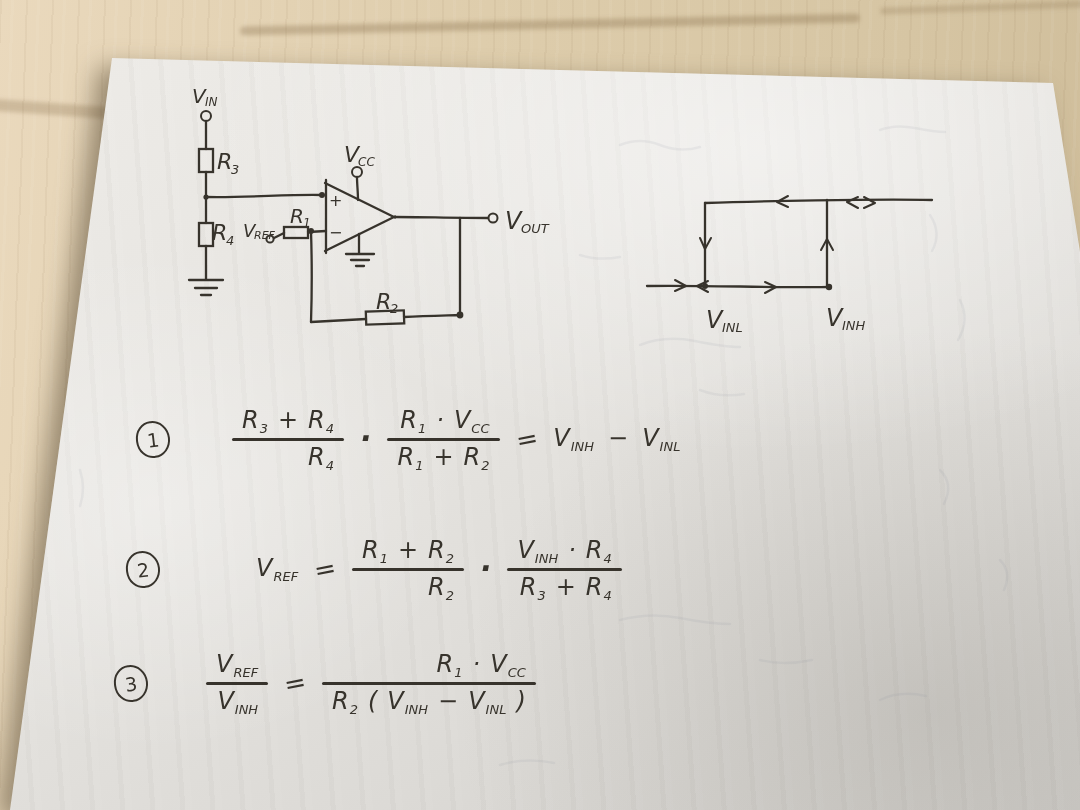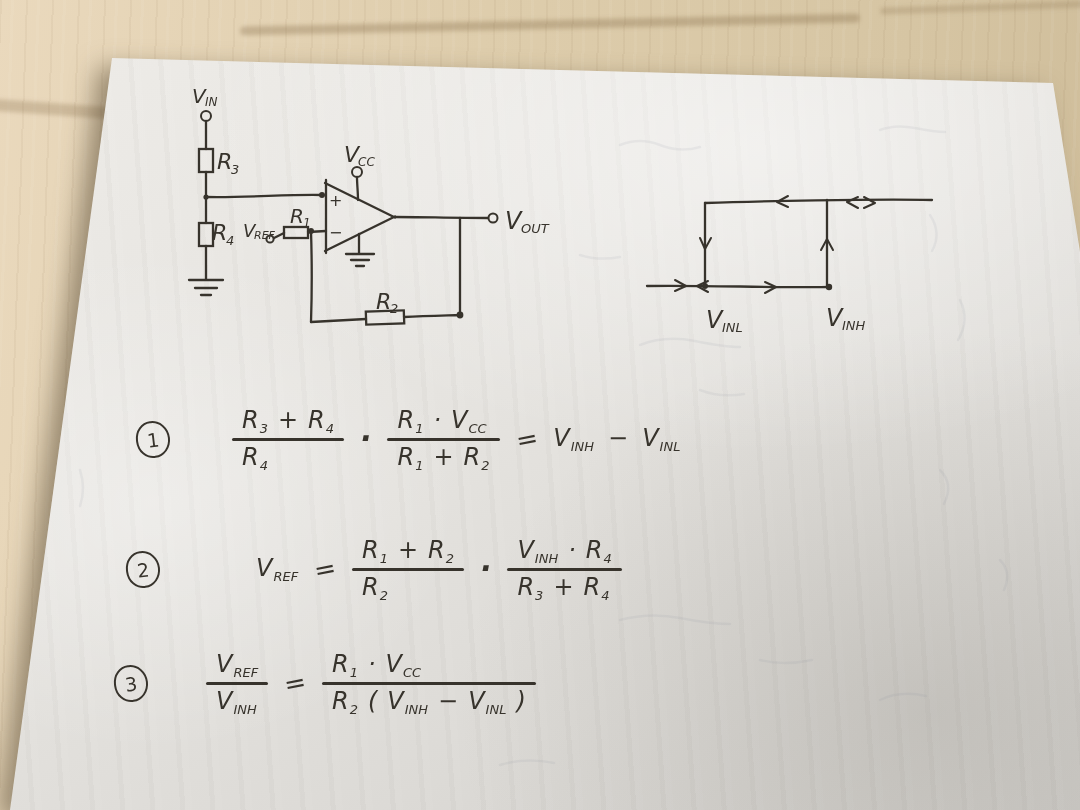--- a/index.html
+++ b/index.html
@@ -46,21 +46,21 @@
   .sign{font-size:16px;font-style:normal;}
   .ghost{stroke:#7b8294;stroke-width:2.5;fill:none;opacity:0.09;stroke-linecap:round;}
   
   .eq{position:absolute;display:flex;align-items:center;gap:16px;color:#37332c;font-size:24px;font-style:italic;}
   .eq sub{font-size:13px;font-style:italic;vertical-align:-5px;margin-left:1px;}
   .circnum{
     flex:0 0 auto;width:30px;height:33px;border:2.3px solid #37332c;border-radius:48% 52% 50% 50%;
     display:flex;align-items:center;justify-content:center;font-size:19px;font-style:normal;
     transform:rotate(-7deg);
   }
-  .frac{display:inline-flex;flex-direction:column;align-items:flex-start;}
+  .frac{display:inline-flex;flex-direction:column;align-items:flex-end;}
   .num,.den{display:flex;align-items:baseline;gap:10px;padding:2px 10px;white-space:nowrap;}
   .bar{align-self:stretch;height:2.6px;background:#37332c;border-radius:2px;}
   .tk{display:inline-block;white-space:nowrap;}
   .eqsign{display:inline-block;transform:rotate(-11deg);font-style:normal;font-size:26px;}
   .cdot{font-size:30px;font-weight:bold;line-height:1;}
   .row{display:flex;align-items:baseline;gap:14px;}
   .eq1{left:136px;top:404px;}
   .eq1 .circnum{margin-right:46px;}
   .eq2{left:126px;top:534px;}
   .eq2 .lhs{margin-left:80px;}

